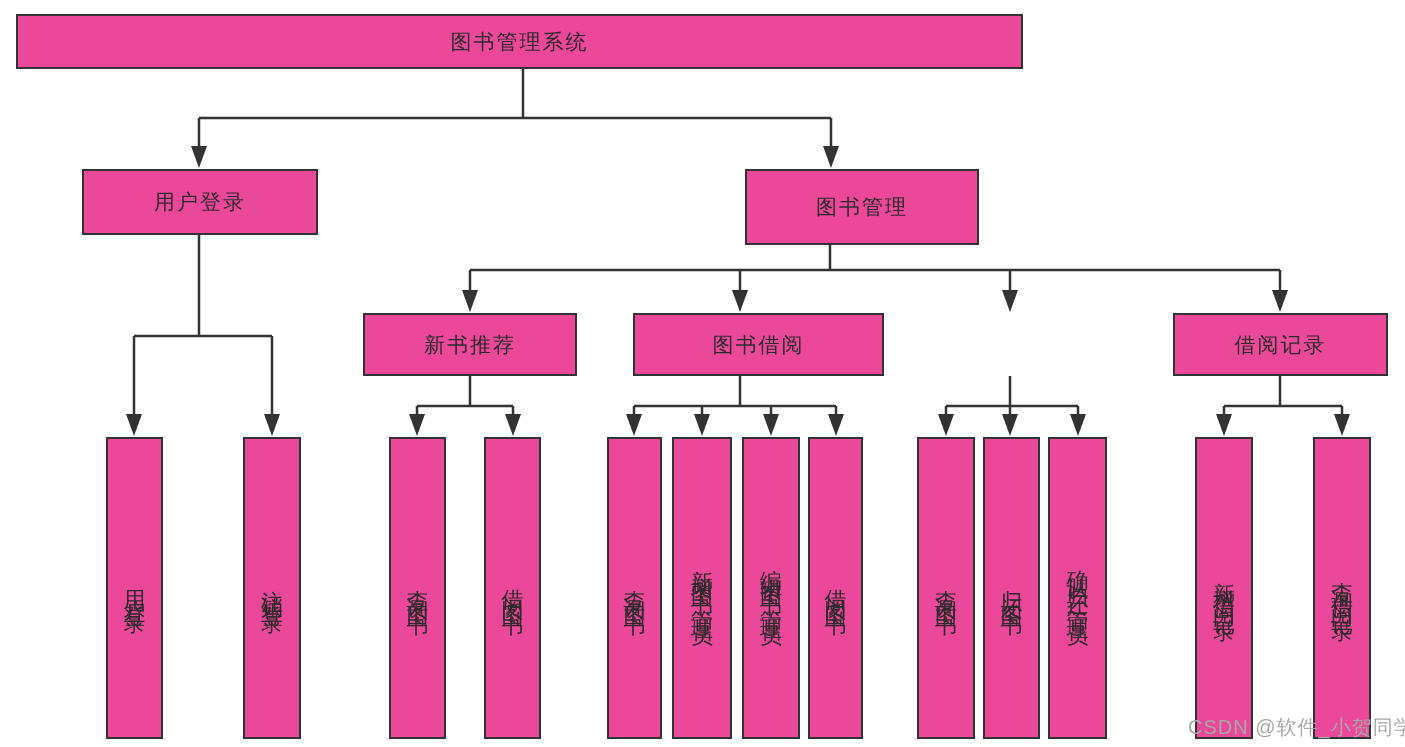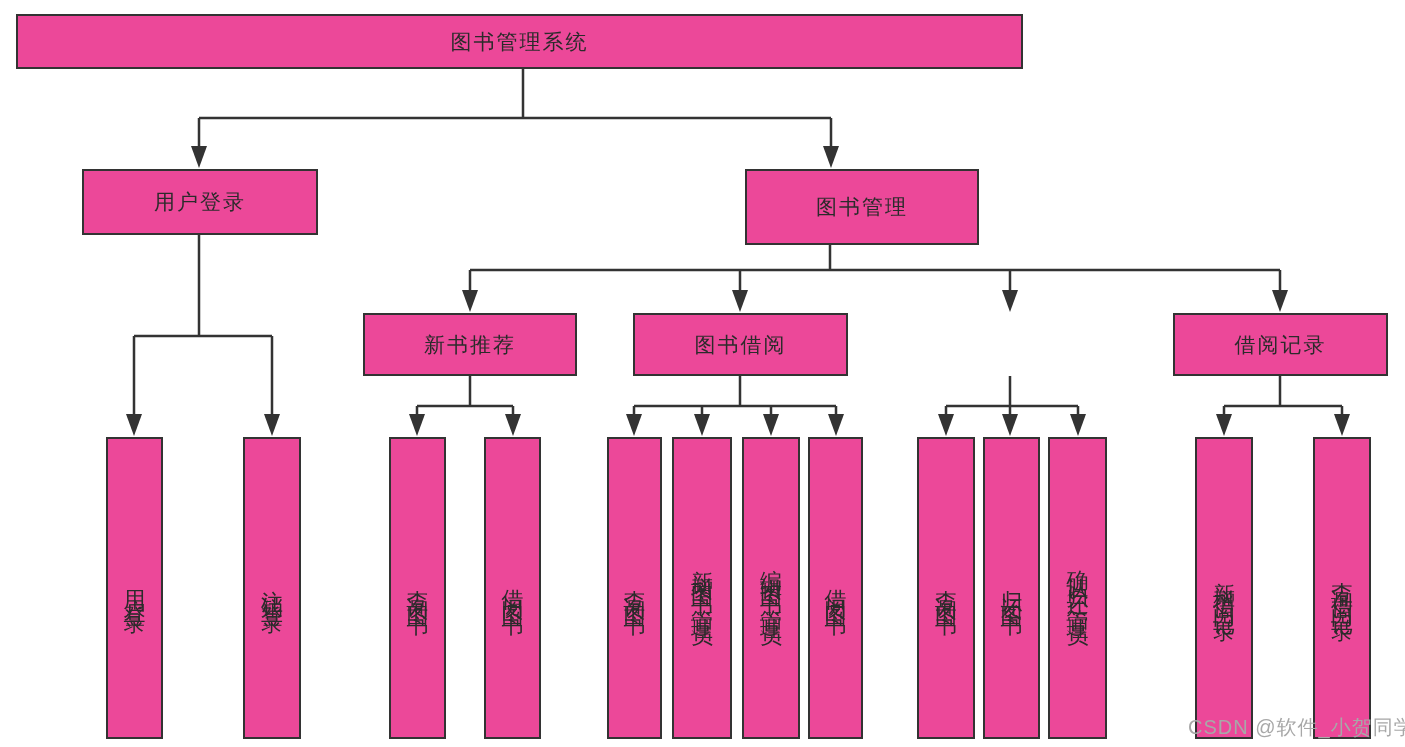--- a/index.html
+++ b/index.html
@@ -106,21 +106,21 @@
       <polygon points="1334,414 1350,414 1342,436"></polygon>
     </g>
   </svg>
 
   <div class="box" style="left:16px; top:14px; width:1007px; height:55px;">图书管理系统</div>
 
   <div class="box" style="left:82px; top:169px; width:236px; height:66px;">用户登录</div>
   <div class="box" style="left:713px; top:169px; width:234px; height:76px;margin-left:32px;">图书管理</div>
 
   <div class="box" style="left:363px; top:313px; width:214px; height:63px;font-family:Liberation Mono, monospace;">新书推荐</div>
-  <div class="box" style="left:633px; top:313px; width:215px; height:63px;">图书借阅</div>
+  <div class="box" style="left:633px; top:313px; width:251px; height:63px;">图书借阅</div>
   <div class="box" style="left:1173px; top:313px; width:215px; height:63px;">借阅记录</div>
 
   <div class="box vtext" style="left:106px; top:437px; width:57px; height:302px;">用户登录</div>
   <div class="box vtext" style="left:243px; top:437px; width:58px; height:302px;">注销登录</div>
 
   <div class="box vtext" style="left:389px; top:437px; width:57px; height:302px;">查询图书</div>
   <div class="box vtext" style="left:484px; top:437px; width:57px; height:302px;">借阅图书</div>
 
   <div class="box vtext" style="left:607px; top:437px; width:55px; height:302px;">查询图书</div>
   <div class="box vtext" style="left:672px; top:437px; width:60px; height:302px;">新增图书（管理员）</div>

